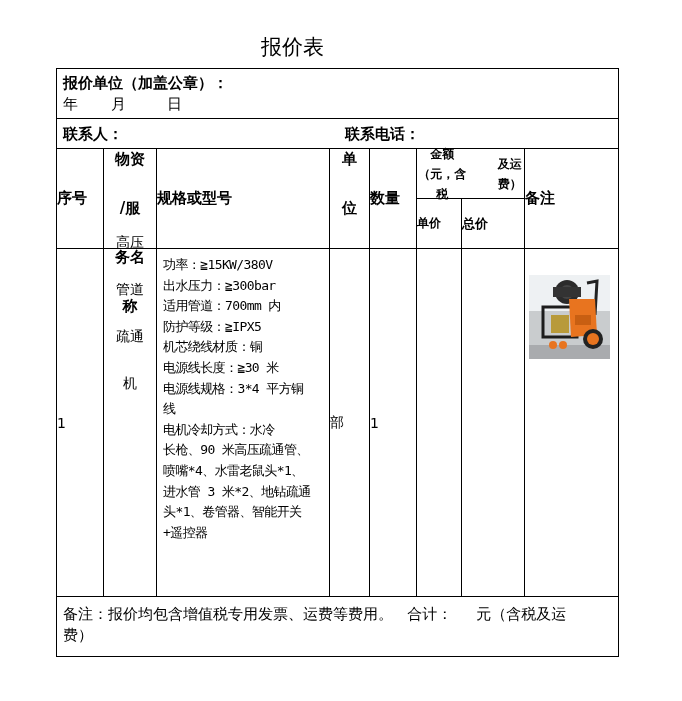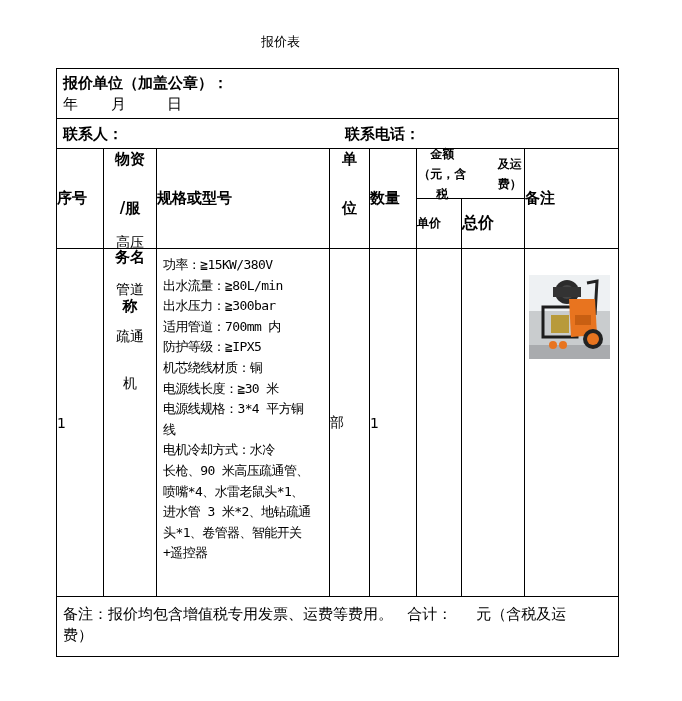--- a/index.html
+++ b/index.html
@@ -11,21 +11,21 @@
   .b { font-weight:bold; }
   .cell { position:absolute; display:flex; align-items:center; text-align:center;gap:28px; }
   .hdr { font-size:15px; font-weight:bold; line-height:21px; }
   .spec { position:absolute; left:163px; top:255px; width:164px; font-size:13px; line-height:20.6px; font-family:"DejaVu Sans Mono", monospace; letter-spacing:-0.6px; }
   .spec div { white-space:nowrap; }
   .product-img { position:absolute; left:529px; top:275px; width:81px; height:84px; background:linear-gradient(#e8ecef 0%, #dfe3e6 45%, #b9bcbf 60%, #d7d9db 100%); overflow:hidden; }
 </style>
 </head>
 <body>
 
-<div class="txt" style="left:261px; top:33px; font-size:13px;">报价表</div>
+<div class="txt" style="left:261px; top:33px; font-size:21px;">报价表</div>
 
 <div class="box" style="left:56px; top:68px; width:563px; height:589px;"></div>
 
 <div class="line-h" style="left:56px; top:118px; width:563px;"></div>
 <div class="line-h" style="left:56px; top:148px; width:563px;"></div>
 <div class="line-h" style="left:416px; top:198px; width:108px;"></div>
 <div class="line-h" style="left:56px; top:248px; width:563px;"></div>
 <div class="line-h" style="left:56px; top:596px; width:563px;"></div>
 
 <div class="line-v" style="left:103px; top:148px; height:448px;"></div>
@@ -62,40 +62,39 @@
 <div class="cell hdr" style="left:370px; top:149px; width:46px; height:99px;">
   <span>数量</span>
 </div>
 <div class="cell" style="left:417px; top:149px; width:107px; height:49px; flex-direction:row; font-size:12px; font-weight:bold; line-height:20px;">
   <div>金额（元，含税</div>
   <div>及运费）</div>
 </div>
 <div class="cell" style="left:417px; top:199px; width:44px; height:49px; font-size:12px; font-weight:bold;">
   <span>单价</span>
 </div>
-<div class="cell" style="left:462px; top:199px; width:62px; height:49px; font-size:16px; font-weight:bold;">
+<div class="cell" style="left:462px; top:199px; width:62px; height:49px; font-size:13px; font-weight:bold;">
   <span>总价</span>
 </div>
 <div class="cell hdr" style="left:525px; top:149px; width:93px; height:99px;">
   <span>备注</span>
 </div>
 
 <div>
   <div class="cell" style="left:57px; top:249px; width:46px; height:347px; font-size:14px;">
     <span>1</span>
   </div>
   <div class="cell" style="left:104px; top:233px; width:52px; height:347px; flex-direction:column; font-size:14px; line-height:19px;">
     <div>高压</div>
     <div>管道</div>
     <div>疏通</div>
     <div>机</div>
   </div>
   <div class="spec">
     <div>功率：≧15KW/380V</div>
-    <div>出水流量：≧80L/min</div>
     <div>出水压力：≧300bar</div>
     <div>适用管道：700mm 内</div>
     <div>防护等级：≧IPX5</div>
     <div>机芯绕线材质：铜</div>
     <div>电源线长度：≧30 米</div>
     <div>电源线规格：3*4 平方铜</div>
     <div>线</div>
     <div>电机冷却方式：水冷</div>
     <div>长枪、90 米高压疏通管、</div>
     <div>喷嘴*4、水雷老鼠头*1、</div>

